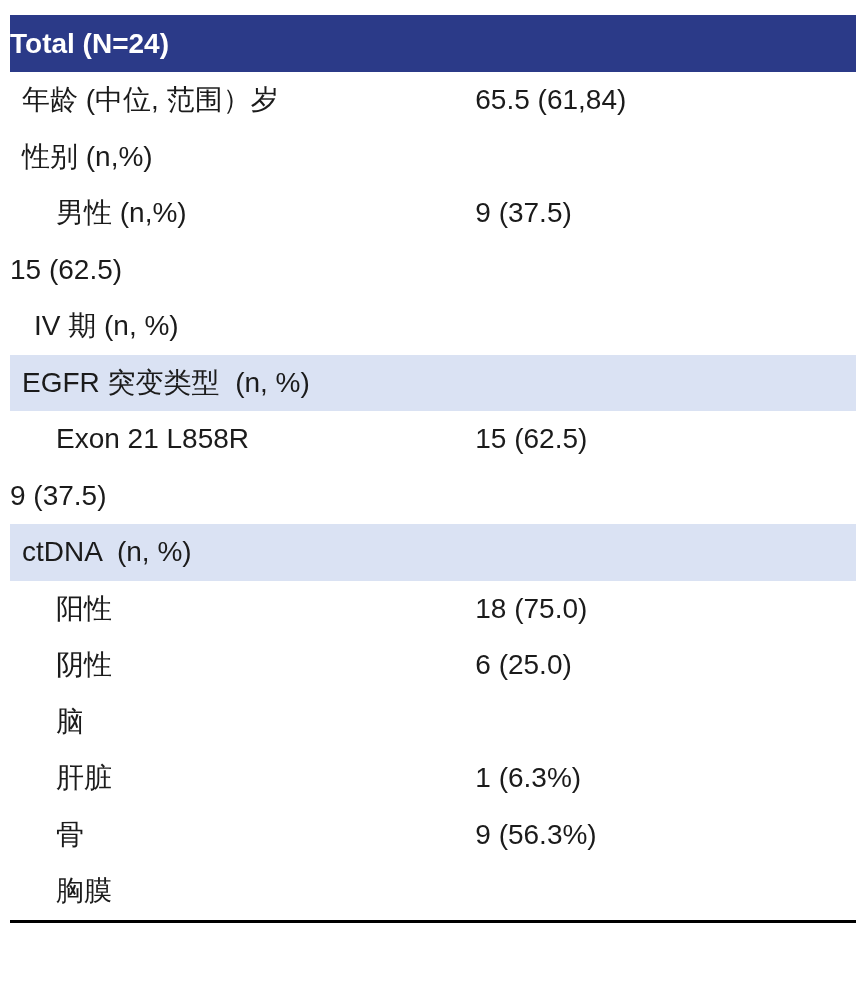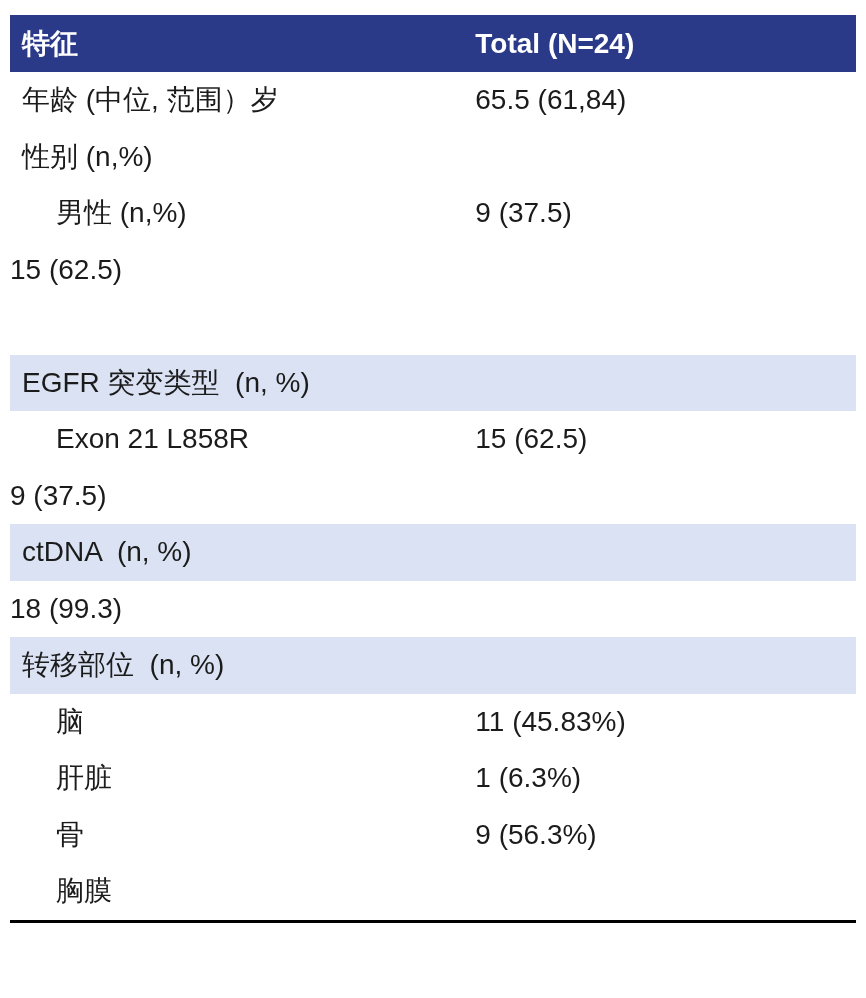--- a/index.html
+++ b/index.html
@@ -29,20 +29,21 @@
   }
   .row {
     display: flex;
     align-items: center;
     height: 56.5px;
     font-size: 28px;
     font-weight: 400;
   }
   .row.section {
     background: #DAE2F3;
+    justify-content: flex-end;
   }
   .cell {
     box-sizing: border-box;
   }
   .label {
     width: 55%;
     padding-left: 12px;
     white-space: pre-wrap;
   }
   .header-row .label {
@@ -62,21 +63,20 @@
     height: 3px;
     background: #000000;
   }
 </style>
 </head>
 <body>
 
 <div class="table-wrap">
 
   <div class="header-row">
-    <div class="cell label">特征</div>
     <div class="cell value">Total (N=24)</div>
   </div>
 
   <div class="row">
     <div class="cell label">年龄 (中位, 范围）岁</div>
     <div class="cell value">65.5 (61,84)</div>
   </div>
 
   <div class="row">
     <div class="cell label">性别 (n,%)</div>
@@ -86,20 +86,21 @@
   <div class="row sub">
     <div class="cell label">男性 (n,%)</div>
     <div class="cell value">9 (37.5)</div>
   </div>
 
   <div class="row sub">
     <div class="cell value">15 (62.5)</div>
   </div>
 
   <div class="row iv">
+    <div class="cell label">IV 期 (n, %)</div>
   </div>
 
   <div class="row section">
     <div class="cell label">EGFR 突变类型  (n, %)</div>
     <div class="cell value"></div>
   </div>
 
   <div class="row sub">
     <div class="cell label">Exon 21 L858R</div>
     <div class="cell value">15 (62.5)</div>
@@ -108,32 +109,32 @@
   <div class="row sub">
     <div class="cell value">9 (37.5)</div>
   </div>
 
   <div class="row section">
     <div class="cell label">ctDNA  (n, %)</div>
     <div class="cell value"></div>
   </div>
 
   <div class="row sub">
-    <div class="cell value">18 (99.3)</div>
+    <div class="cell label">阳性</div>
+    <div class="cell value">18 (75.0)</div>
+  </div>
+
+  <div class="row sub">
+    <div class="cell label">阴性</div>
+    <div class="cell value">6 (25.0)</div>
   </div>
 
 
-  <div class="row section">
-    <div class="cell label">转移部位  (n, %)</div>
-    <div class="cell value"></div>
-  </div>
-
   <div class="row sub">
     <div class="cell label">脑</div>
-    <div class="cell value">11 (45.83%)</div>
   </div>
 
   <div class="row sub">
     <div class="cell label">肝脏</div>
     <div class="cell value">1 (6.3%)</div>
   </div>
 
   <div class="row sub">
     <div class="cell label">骨</div>
     <div class="cell value">9 (56.3%)</div>

